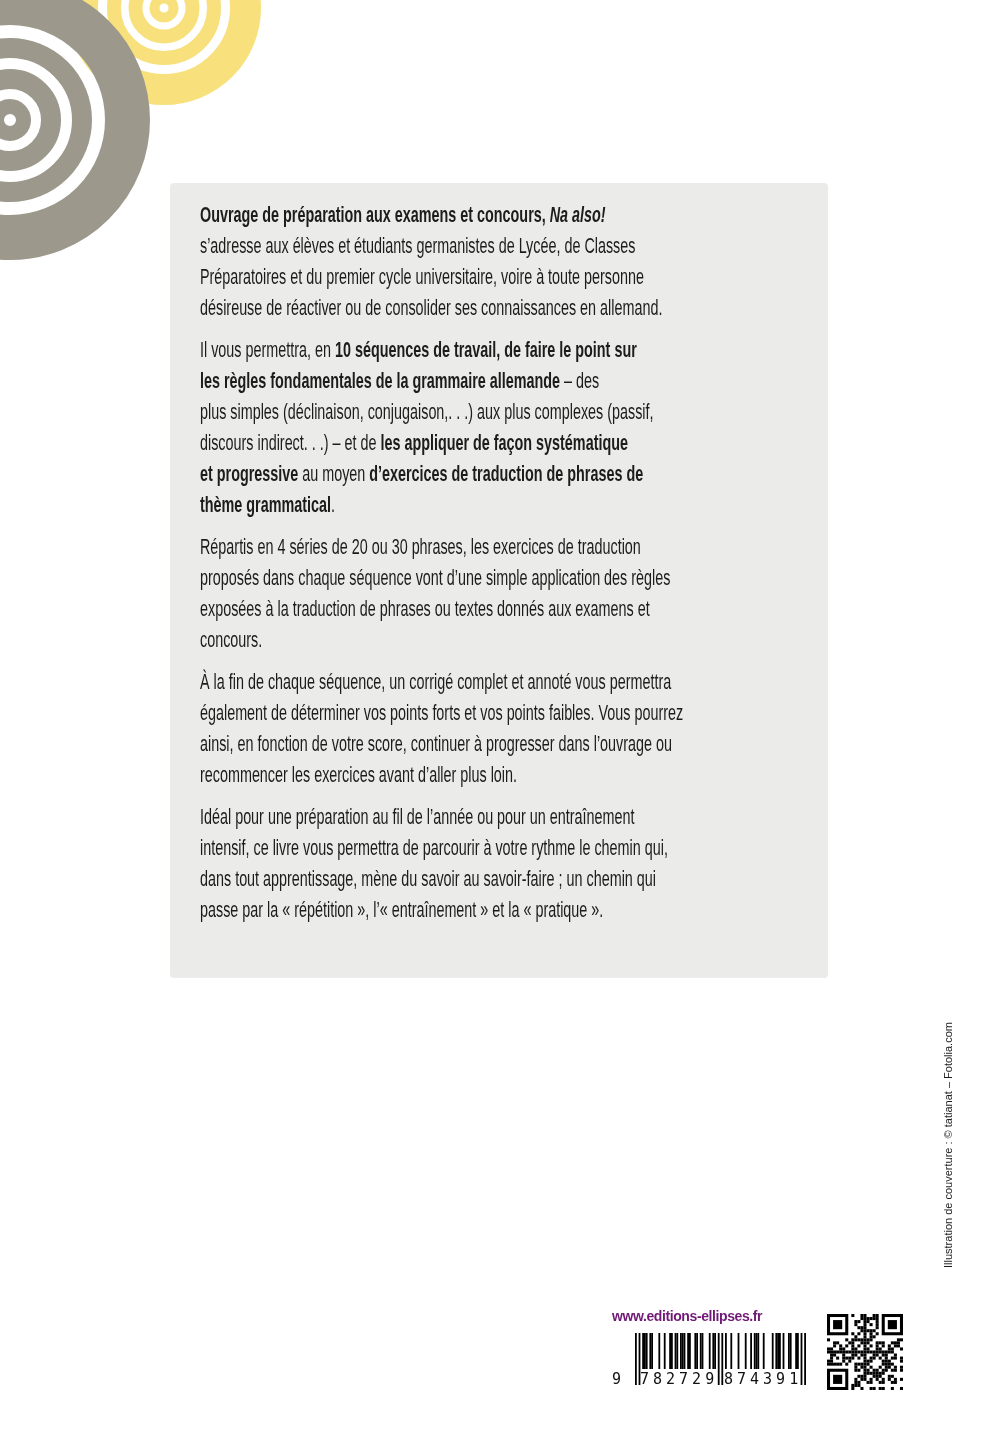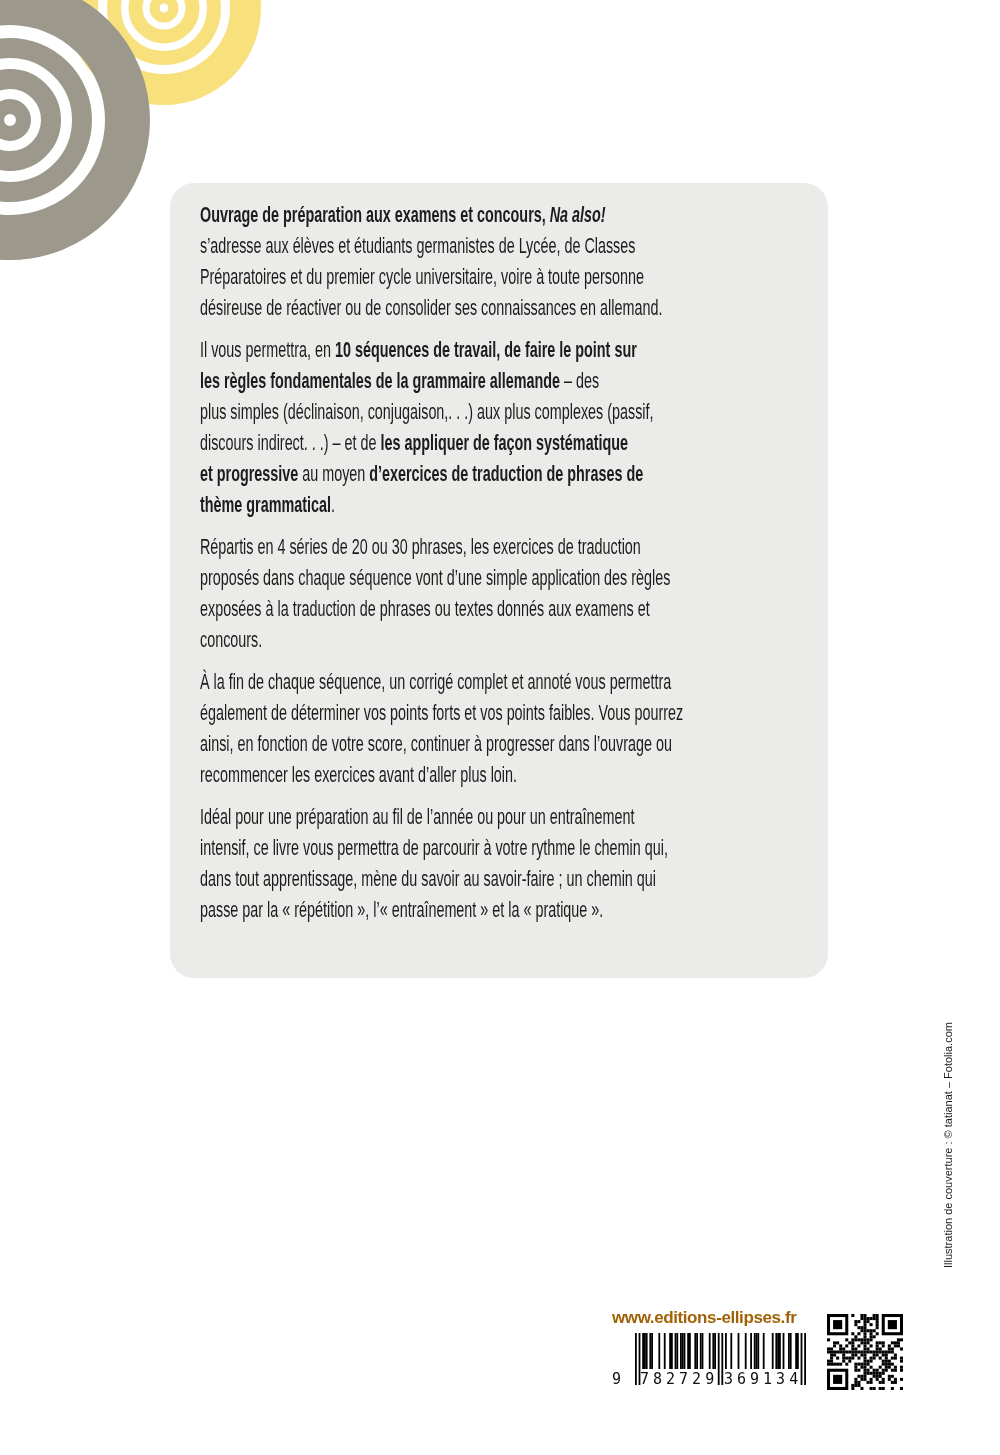--- a/index.html
+++ b/index.html
@@ -14,21 +14,21 @@
   .rings{position:absolute;left:0;top:0;}
   .rings circle{fill:none;}
   .ring-gray{stroke:var(--gray-ring,#9c988c);}
   .ring-yellow{stroke:var(--yellow-ring,#f8e17d);}
 
   
   .panel{
     position:absolute;left:170px;top:183px;
     width:658px;height:795px;
     background:var(--panel-bg,#ebebe9);
-    border-radius:24px;
+    border-radius:4px;
   }
   .paras{
     position:absolute;left:30px;top:16px;
     width:900px;
     transform:scaleX(0.653);
     transform-origin:0 0;
     color:var(--ink,#1c1c1c);
     font-size:22px;line-height:31px;
   }
   .paras p{margin:0 0 11px 0;white-space:pre-line;}
@@ -40,22 +40,22 @@
   .credit{
     position:absolute;left:830px;top:1140px;width:240px;height:16px;
     transform:rotate(-90deg);transform-origin:center center;
     font-size:11px;color:var(--ink,#1c1c1c);
     white-space:nowrap;text-align:center;
   }
 
   
   .website{
     position:absolute;left:612px;top:1308px;
-    font-size:17px;font-weight:bold;letter-spacing:-0.4px;
-    color:#a16207;
+    font-size:14px;font-weight:bold;letter-spacing:-0.4px;
+    color:#701a75;
   }
   .barcode{
     position:absolute;left:606px;top:1333px;width:205px;height:58px;
   }
   .barcode svg{position:absolute;left:29px;top:0;}
   .barcode svg rect{fill:#000;}
   .ean-digit{
     position:absolute;
     font-family:"DejaVu Sans Mono",monospace;
     font-size:15px;color:#111;
@@ -163,21 +163,21 @@
         <rect x="147.60" y="0" width="1.8" height="36"></rect>
         <rect x="153.00" y="0" width="1.8" height="36"></rect>
         <rect x="154.80" y="0" width="1.8" height="36"></rect>
         <rect x="160.20" y="0" width="1.8" height="36"></rect>
         <rect x="162.00" y="0" width="1.8" height="36"></rect>
         <rect x="165.60" y="0" width="1.8" height="52"></rect>
         <rect x="169.20" y="0" width="1.8" height="52"></rect>
       </svg>
     <span class="ean-digit ean-first">9</span>
     <span class="ean-digit ean-left">782729</span>
-    <span class="ean-digit ean-right">369134</span>
+    <span class="ean-digit ean-right">874391</span>
   </div>
 
   <svg class="qr" id="qr-code" width="76" height="76" viewBox="0 0 75 75">
       <rect x="24" y="0" width="3" height="3"></rect>
       <rect x="33" y="0" width="3" height="3"></rect>
       <rect x="36" y="0" width="3" height="3"></rect>
       <rect x="45" y="0" width="3" height="3"></rect>
       <rect x="48" y="0" width="3" height="3"></rect>
       <rect x="33" y="3" width="3" height="3"></rect>
       <rect x="36" y="3" width="3" height="3"></rect>

